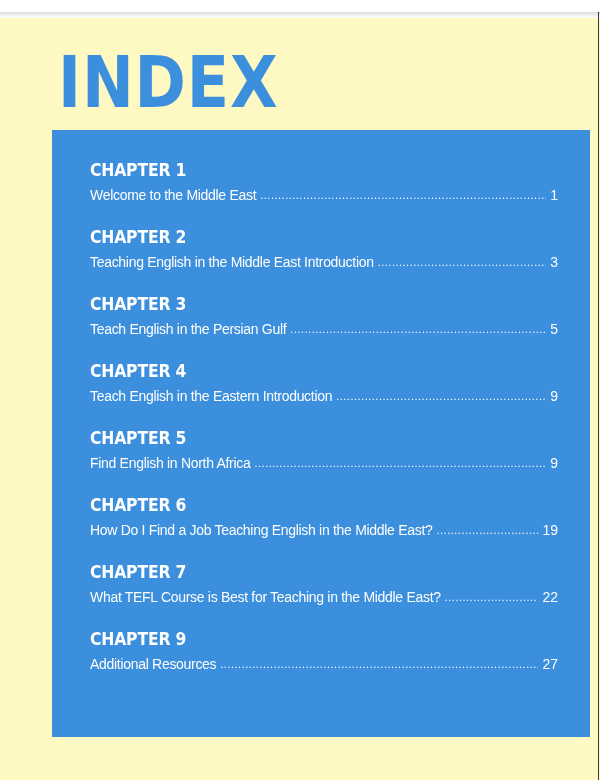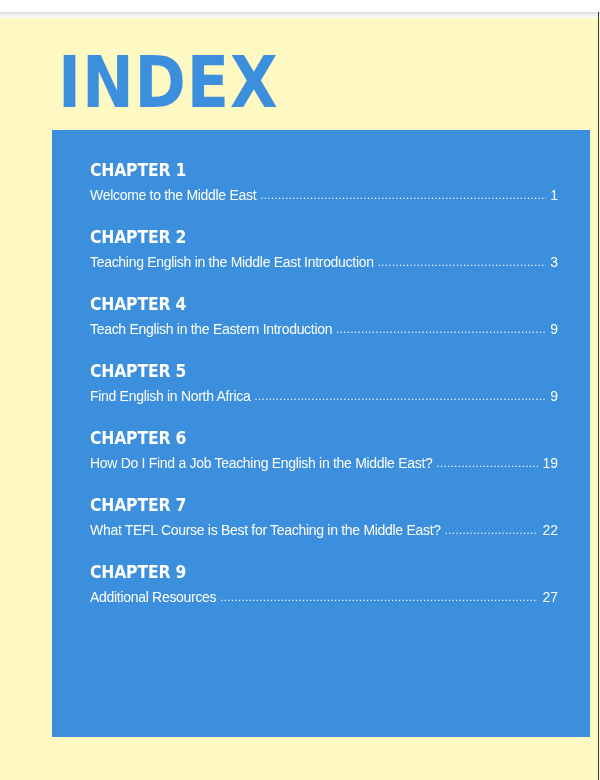--- a/index.html
+++ b/index.html
@@ -124,20 +124,28 @@
 
     <div class="chapter">
       <div class="chapter-heading">CHAPTER 2</div>
       <div class="entry">
         <span class="entry-title">Teaching English in the Middle East Introduction</span>
         <span class="leader"></span>
         <span class="entry-page">3</span>
       </div>
     </div>
 
+    <div class="chapter">
+      <div class="chapter-heading">CHAPTER 3</div>
+      <div class="entry">
+        <span class="entry-title">Teach English in the Persian Gulf</span>
+        <span class="leader"></span>
+        <span class="entry-page">5</span>
+      </div>
+    </div>
 
     <div class="chapter">
       <div class="chapter-heading">CHAPTER 4</div>
       <div class="entry">
         <span class="entry-title">Teach English in the Eastern Introduction</span>
         <span class="leader"></span>
         <span class="entry-page">9</span>
       </div>
     </div>
 

